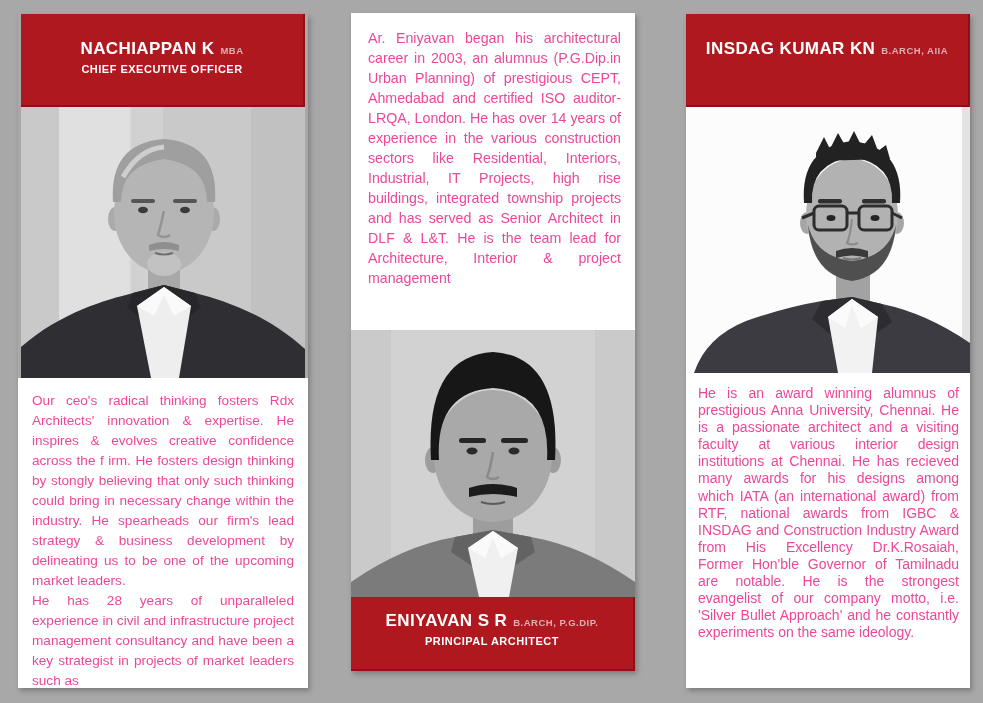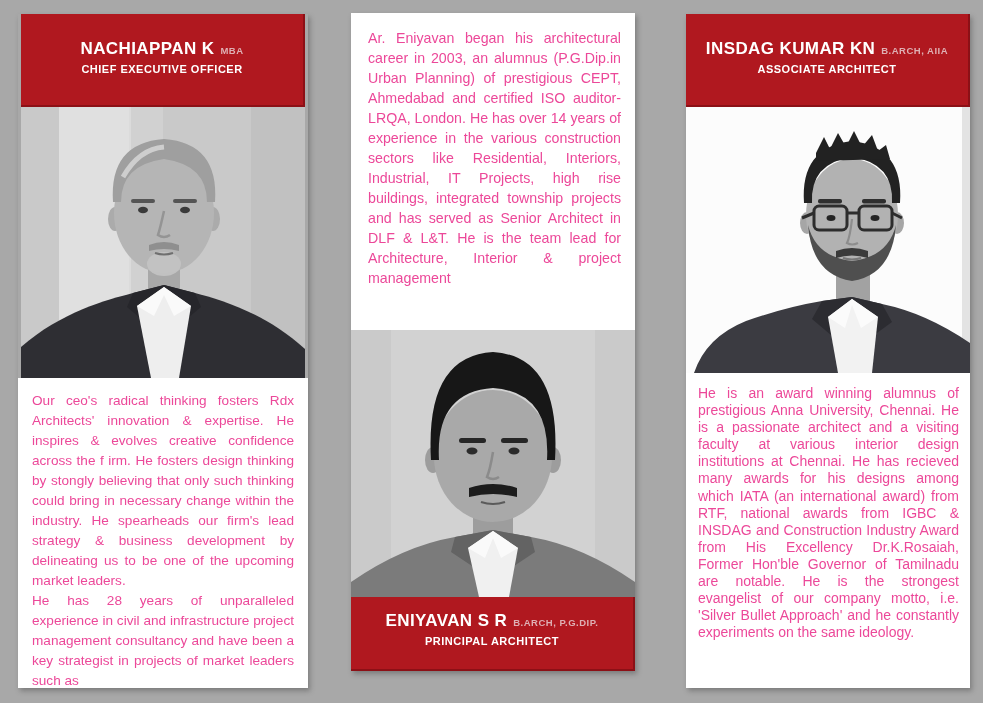--- a/index.html
+++ b/index.html
@@ -129,21 +129,20 @@
       </div>
       <div class="titleline">PRINCIPAL ARCHITECT</div>
     </div>
   </div>
 
   <div class="column col-c">
     <div class="redbox header-c">
       <div class="nameline">
         <span>INSDAG KUMAR KN</span><span class="cred">B.ARCH, AIIA</span>
       </div>
-      <div class="titleline">ASSOCIATE ARCHITECT</div>
     </div>
     <div class="photo photo-c">
       <svg viewBox="0 0 284 266" preserveAspectRatio="none">
         <rect width="284" height="266" fill="#fcfcfc"></rect>
         <rect x="276" y="0" width="8" height="266" fill="#d8d8d8" opacity="0.7"></rect>
         <rect x="150" y="152" width="34" height="44" fill="#a2a2a2"></rect>
         <ellipse cx="121" cy="116" rx="7" ry="11" fill="#a6a6a6"></ellipse>
         <ellipse cx="211" cy="116" rx="7" ry="11" fill="#a6a6a6"></ellipse>
         <ellipse cx="166" cy="108" rx="46" ry="56" fill="#b2b2b2"></ellipse>
         <path d="M122,118 Q126,168 166,174 Q206,168 210,118 Q202,150 166,154 Q130,150 122,118 Z" fill="#4f4f4f"></path>

